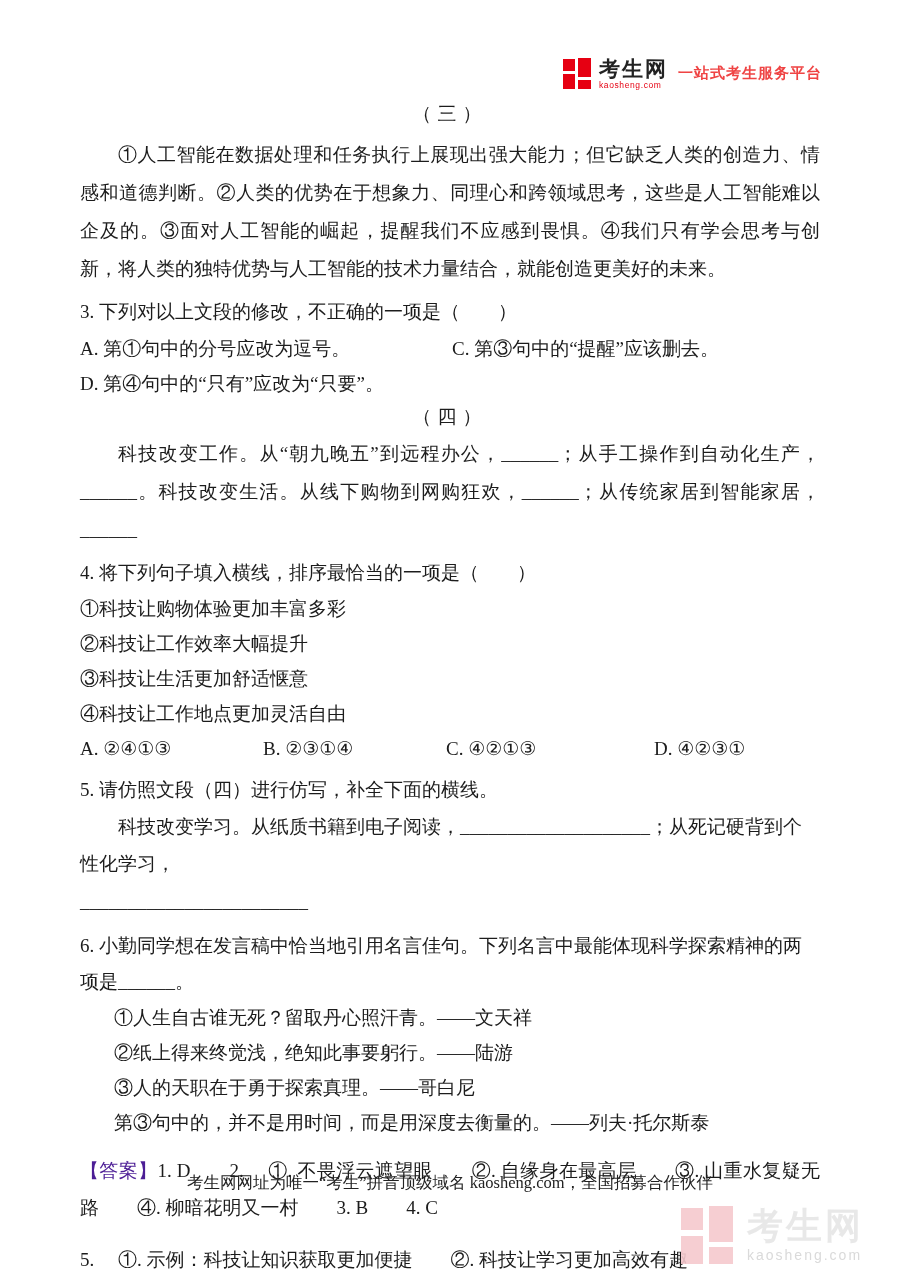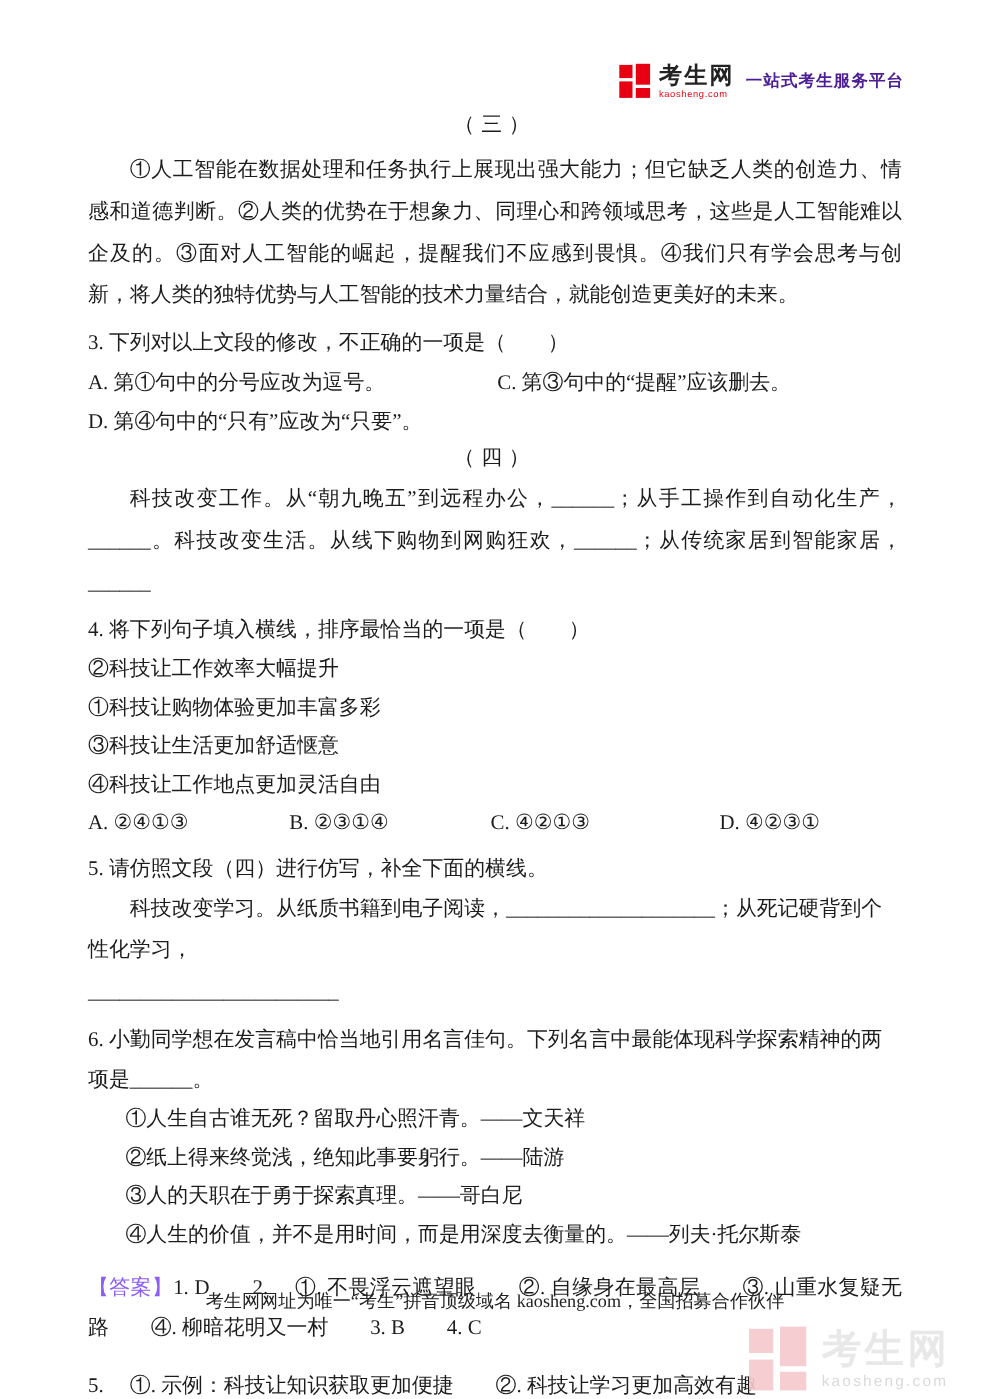--- a/index.html
+++ b/index.html
@@ -10,42 +10,42 @@
   .header-logo { position:absolute; top:58px; right:78px; display:flex; align-items:center; }
   .brand-icon { position:relative; width:30px; height:31px; margin-right:6px; }
   .brand-icon div { position:absolute; background:#e60012; }
   .brand-icon .blk1 { left:0; top:1px; width:12px; height:12px; }
   .brand-icon .blk2 { left:15px; top:0; width:13px; height:19px; }
   .brand-icon .blk3 { left:0; top:16px; width:12px; height:15px; }
   .brand-icon .blk4 { left:15px; top:22px; width:13px; height:9px; }
   .brand-text { display:flex; flex-direction:column; line-height:1; }
   .brand-name { font-size:21px; font-weight:bold; color:#222; letter-spacing:2px; font-family:"Liberation Sans","DejaVu Sans",sans-serif; }
   .brand-domain { font-size:8.5px; color:#e60012; letter-spacing:0.6px; margin-top:2px; font-family:"Liberation Sans","DejaVu Sans",sans-serif; }
-  .brand-tagline { font-size:15px; font-weight:bold; color:#4c1d95; margin-left:10px; letter-spacing:1px; }
+  .brand-tagline { font-size:15px; font-weight:bold; color:#ef4444; margin-left:10px; letter-spacing:1px; }
 
   
   .content { padding:100px 80px 0 80px; font-size:19px; }
   .section-title { text-align:center; line-height:28px; letter-spacing:6px; margin:0; }
   .passage { margin:8px 0 0 0; line-height:38px; text-align:justify; text-indent:2em; }
   .q-stem { margin:6px 0 0 0; line-height:36px; }
   .q3-grid { display:grid; grid-template-columns:372px 1fr; line-height:35px; margin-top:1px; }
   .sec4-title { margin-top:2px; }
   .passage4 { margin:4px 0 0 0; line-height:38px; text-align:justify; text-indent:2em; }
   .items p { margin:0; line-height:35px; }
   .q4-options { display:flex; line-height:35px; }
   .q4-options span { width:183px; }
   .q4-options span:last-child { width:auto;margin-left:25px; }
   .q5-line { margin:0; line-height:37px; text-indent:2em; }
   .blank-line { margin:0; line-height:40px; }
   .quotes p { margin:0 0 0 34px; line-height:35px; }
   .answers p { margin:0; line-height:37px; text-align:justify; }
   .answers .p1 { margin-top:12px; }
   .answers .p2 { margin-top:15px; }
   .answers .p3 { margin-top:2px; }
-  .blue { color:#8b5cf6; }
+  .blue { color:#4c1d95; }
 
   
   .footer-note { position:absolute; left:0; right:0; top:1172px; text-align:center; font-size:16.5px; color:#222; }
 
   
   .watermark { position:absolute; right:36px; bottom:8px; display:flex; align-items:center; opacity:0.9; }
   .wm-icon { position:relative; width:56px; height:58px; margin-right:10px; }
   .wm-icon div { position:absolute; background:#f6c9ce; }
   .wm-icon .blk1 { left:0; top:2px; width:22px; height:22px; }
   .wm-icon .blk2 { left:28px; top:0; width:24px; height:36px; }
@@ -84,42 +84,42 @@
       <span>A. 第①句中的分号应改为逗号。</span>
       <span>C. 第③句中的“提醒”应该删去。</span>
       <span>D. 第④句中的“只有”应改为“只要”。</span>
     </div>
 
     <p class="section-title sec4-title">（四）</p>
     <p class="passage4">科技改变工作。从“朝九晚五”到远程办公，______；从手工操作到自动化生产，______。科技改变生活。从线下购物到网购狂欢，______；从传统家居到智能家居，______</p>
 
     <p class="q-stem">4. 将下列句子填入横线，排序最恰当的一项是（　　）</p>
     <div class="items">
+      <p>①科技让购物体验更加丰富多彩</p>
       <p>②科技让工作效率大幅提升</p>
-      <p>①科技让购物体验更加丰富多彩</p>
       <p>③科技让生活更加舒适惬意</p>
       <p>④科技让工作地点更加灵活自由</p>
     </div>
     <div class="q4-options">
       <span>A. ②④①③</span>
       <span>B. ②③①④</span>
       <span>C. ④②①③</span>
       <span>D. ④②③①</span>
     </div>
 
     <p class="q-stem">5. 请仿照文段（四）进行仿写，补全下面的横线。</p>
     <p class="q5-line">科技改变学习。从纸质书籍到电子阅读，____________________；从死记硬背到个性化学习，</p>
     <p class="blank-line">________________________</p>
 
     <p class="q-stem">6. 小勤同学想在发言稿中恰当地引用名言佳句。下列名言中最能体现科学探索精神的两项是______。</p>
     <div class="quotes">
       <p>①人生自古谁无死？留取丹心照汗青。——文天祥</p>
       <p>②纸上得来终觉浅，绝知此事要躬行。——陆游</p>
       <p>③人的天职在于勇于探索真理。——哥白尼</p>
-      <p>④人生的价值，并不是用时间，而是用深度去衡量的。——列夫·托尔斯泰</p>
+      <p>第③句中的，并不是用时间，而是用深度去衡量的。——列夫·托尔斯泰</p>
     </div>
 
     <div class="answers">
       <p class="p1"><span class="blue">【答案】</span><span>1. D　　2. 　①. 不畏浮云遮望眼　　②. 自缘身在最高层　　③. 山重水复疑无路　　④. 柳暗花明又一村　　3. B　　4. C</span></p>
       <p class="p2">5. 　①. 示例：科技让知识获取更加便捷　　②. 科技让学习更加高效有趣</p>
       <p class="p3">6. ②③</p>
     </div>
 
   </div>
 

